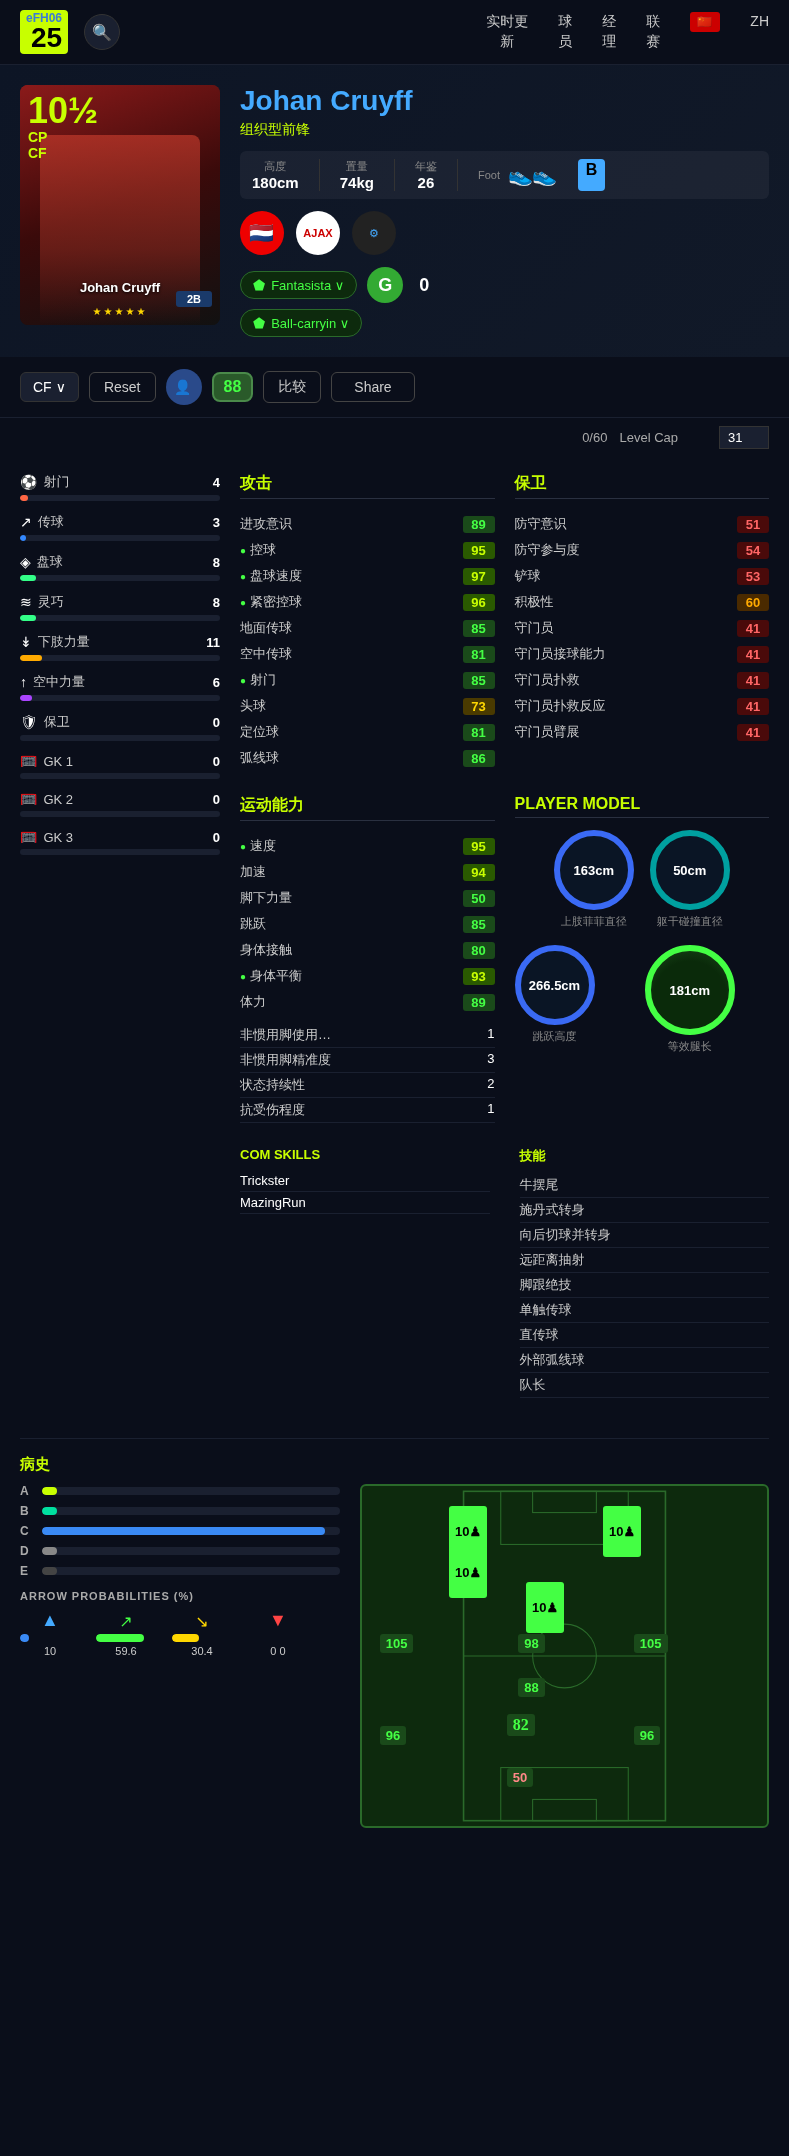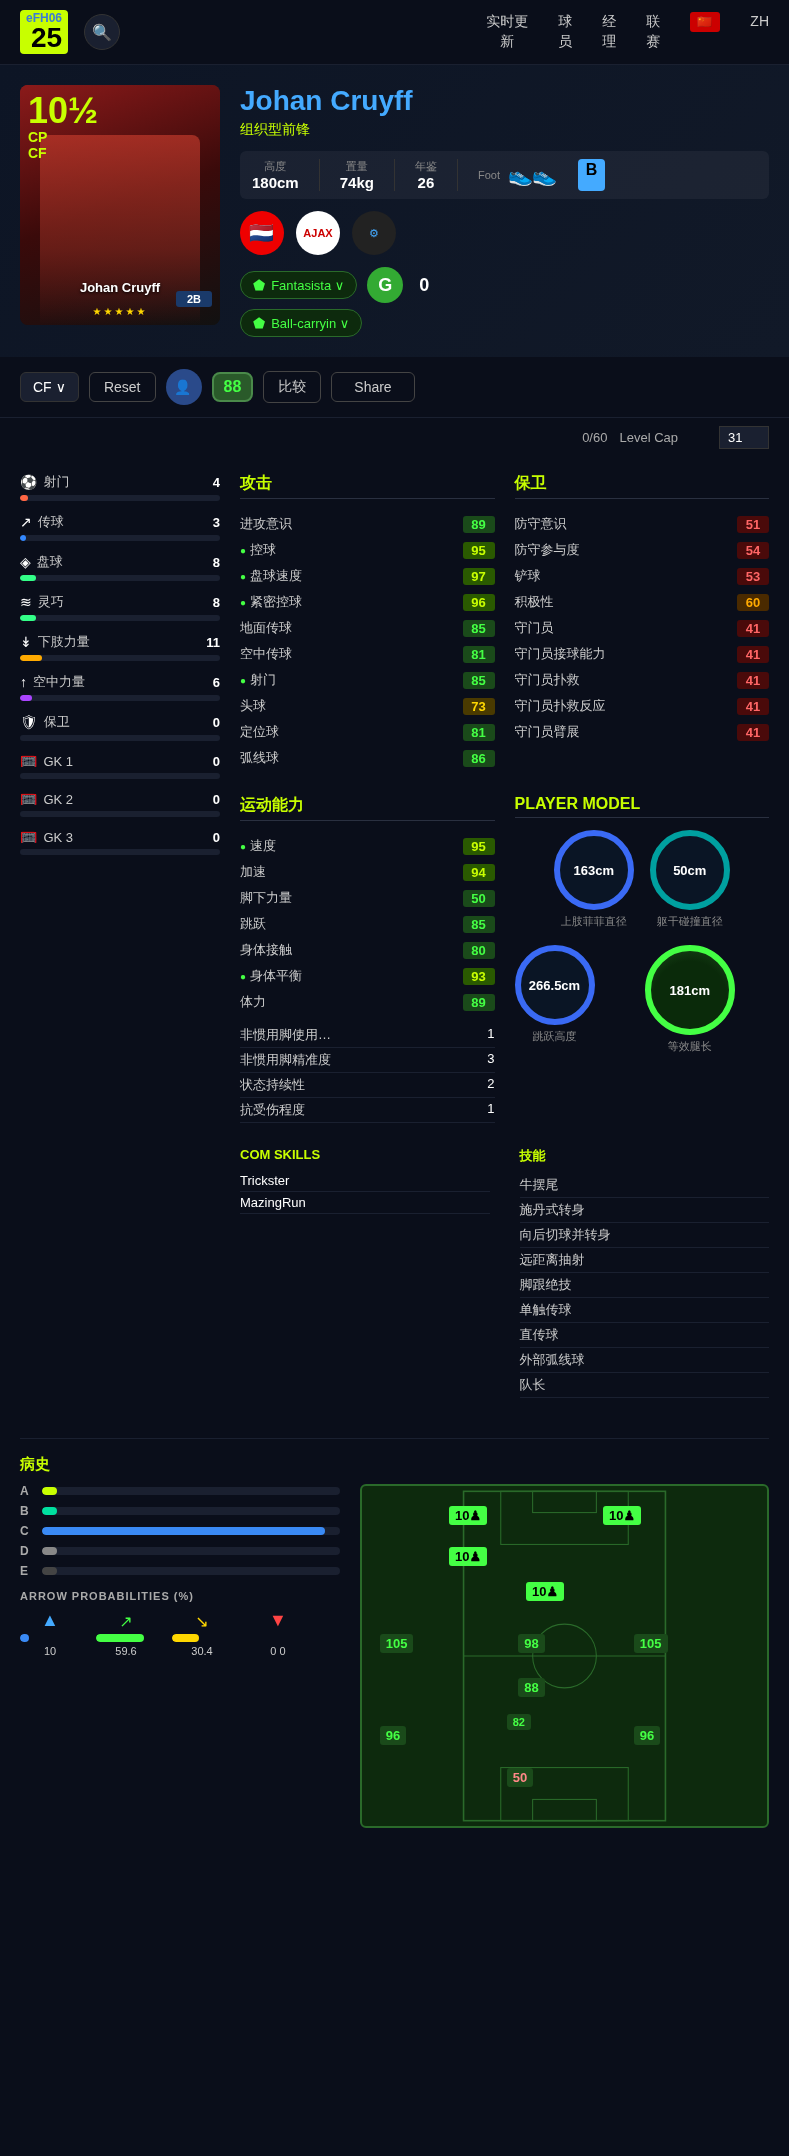--- a/index.html
+++ b/index.html
@@ -536,21 +536,21 @@
       padding: 10px;
       min-height: 300px;
       position: relative;
     }
     .field-num {
       position: absolute;
       background: #4f4;
       color: #000;
       font-weight: 900;
       font-size: 13px;
-      padding: 2px 6px;
+      padding: 18px 6px;
       border-radius: 3px;
       text-align: center;
     }
     .field-num-dim {
       position: absolute;
       background: #1a4a1a;
       color: #4f4;
       font-weight: 900;
       font-size: 13px;
       padding: 2px 6px;
@@ -1061,20 +1061,20 @@
 
       <div style="position:relative;height:320px;width:100%;">
         <div class="field-num" style="left:20%;top:3%;">10♟</div>
         <div class="field-num" style="left:60%;top:3%;">10♟</div>
         <div class="field-num" style="left:20%;top:16%;">10♟</div>
         <div class="field-num" style="left:40%;top:27%;">10♟</div>
         <div class="field-num-dim" style="left:38%;top:43%;">98</div>
         <div class="field-num-dim" style="left:2%;top:43%;">105</div>
         <div class="field-num-dim" style="left:68%;top:43%;">105</div>
         <div class="field-num-dim" style="left:38%;top:57%;">88</div>
-        <div class="field-num-dim" style="left:35%;top:68%;font-size:11px;">82</div>
+        <div class="field-num-dim" style="left:35%;top:68%;font-size:16px;font-family:Liberation Serif, serif;">82</div>
         <div class="field-num-dim" style="left:2%;top:72%;">96</div>
         <div class="field-num-dim" style="left:68%;top:72%;">96</div>
         <div class="field-num-dim" style="left:35%;top:85%;color:#f88;">50</div>
       </div>
     </div>
   </div>
 </div>
 
 </body></html>

